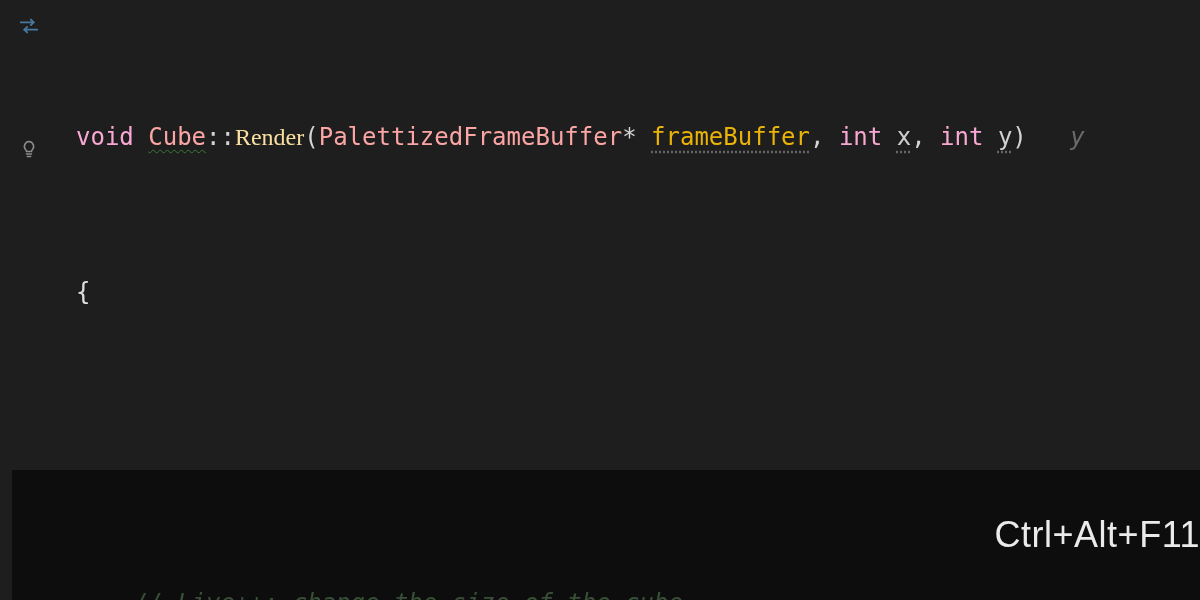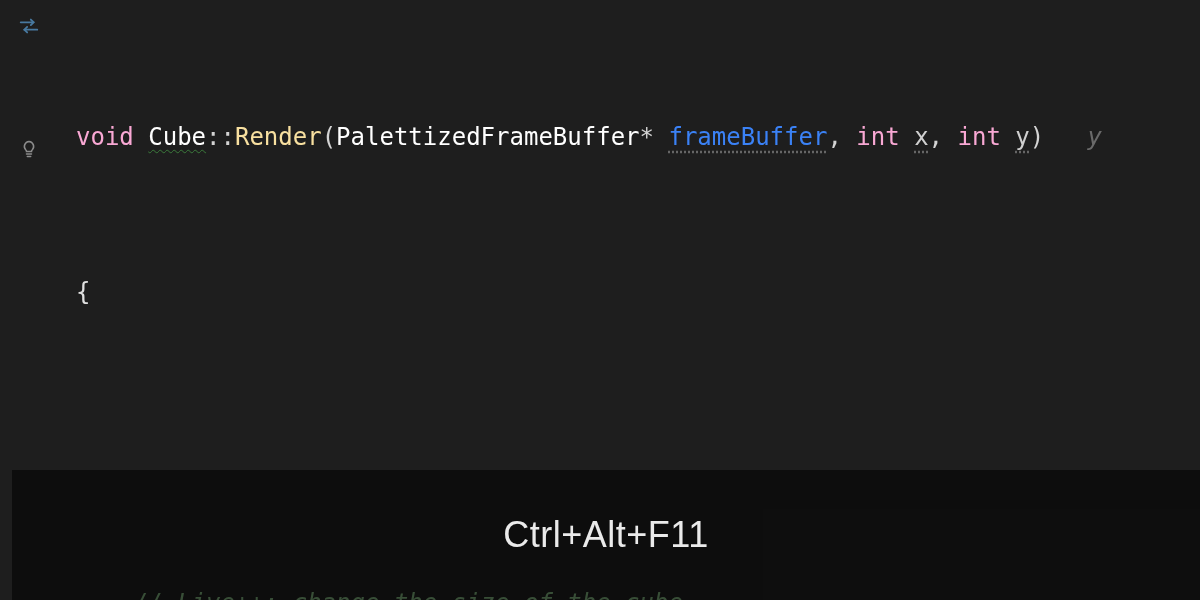--- a/index.html
+++ b/index.html
@@ -39,24 +39,24 @@
     white-space: pre;
     color: #d4d4d4;
     overflow: hidden;
   }
   .line {
     height: 40px;
     line-height: 40px;
     position: relative;
   }
   .kw   { color: #f9a8d4; }       
-  .type { color: #ffffff; }       
-  .fn   { color: #f8e0a0; }       
+  .type { color: #fca5a5; }       
+  .fn   { color: #f8e0a0; font-family: Liberation Serif, serif; }       
   .op   { color: #d4d4d4; }
-  .param{ color: #3b82f6; }
+  .param{ color: #eab308; }
   .paramx { color: #d0d0d0; }
   .cmt  { color: #7cae7a; font-style: italic; }
   .inline-hint { color: #6a6a6a; font-style: italic; }
   .wavy {
     text-decoration-line: underline;
     text-decoration-style: wavy;
     text-decoration-color: #3a7a3a;
     text-decoration-thickness: 1px;
     text-underline-offset: 4px;
   }
@@ -69,21 +69,21 @@
   .white { color: #e0e0e0; }
 
   .shortcut-overlay {
     position: absolute;
     left: 12px; right: 0;
     bottom: 0;
     height: 130px;
     background: rgba(0,0,0,0.55);
     display: flex;
     align-items: center;
-    justify-content: center;
+    justify-content: flex-end;
     pointer-events: none;
   }
   .shortcut-text {
     font-family: -apple-system, "Segoe UI", Helvetica, Arial, sans-serif;
     font-size: 36px;
     letter-spacing: 0.5px;
     color: #eaeaea;
     font-weight: 400;
   }
 </style>

